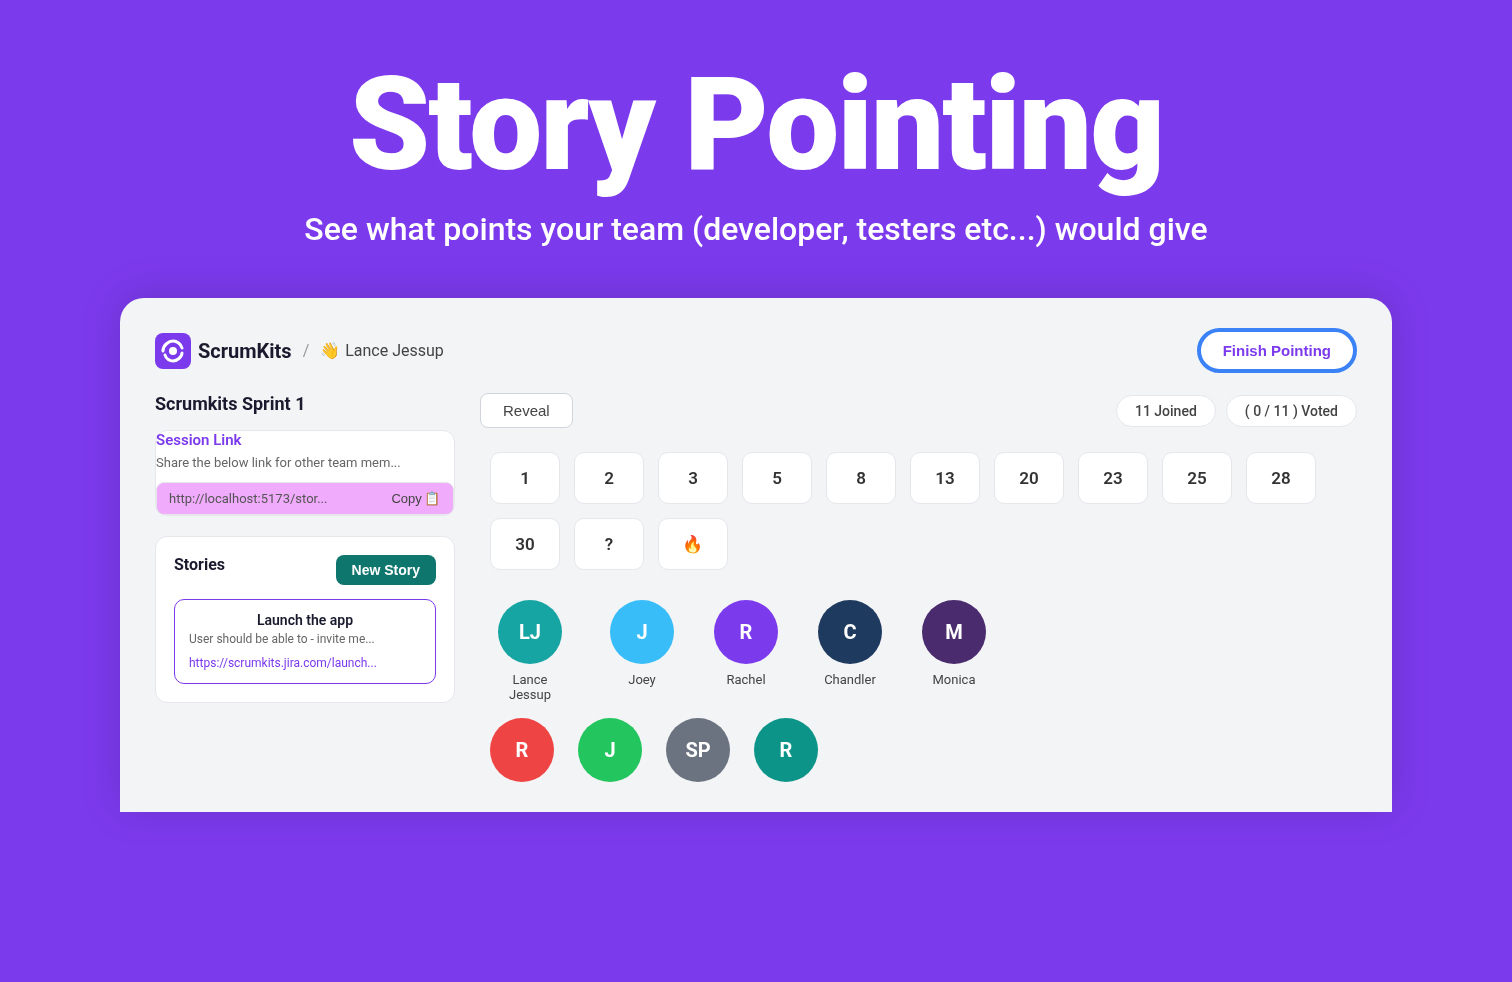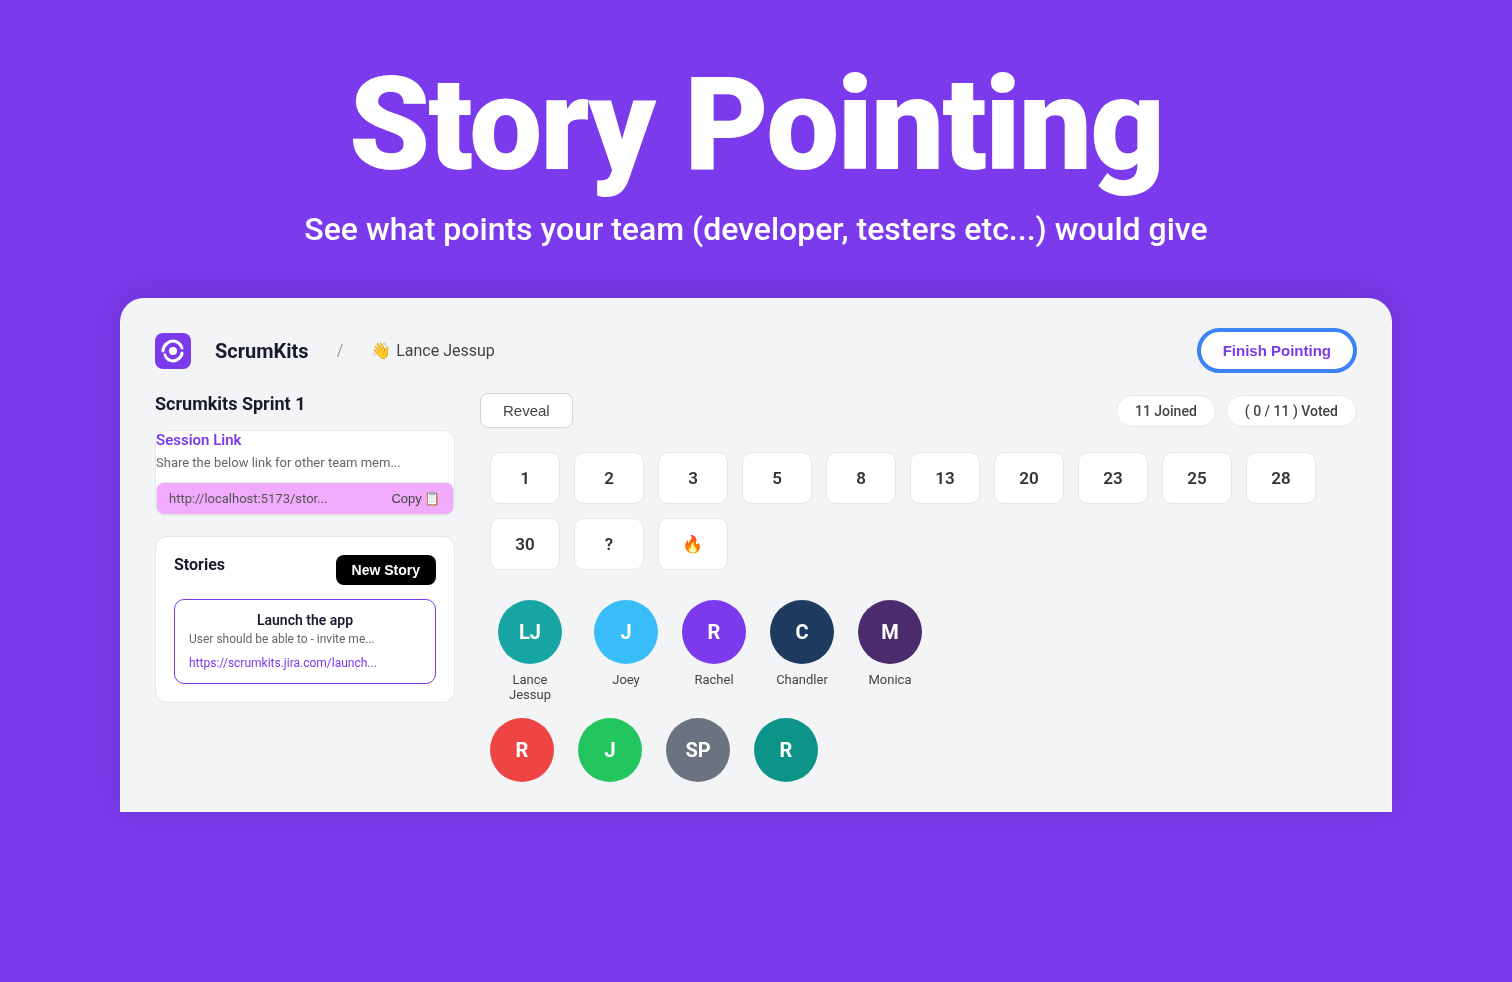--- a/index.html
+++ b/index.html
@@ -46,21 +46,21 @@
     .app-header {
       display: flex;
       align-items: center;
       justify-content: space-between;
       margin-bottom: 20px;
     }
 
     .brand {
       display: flex;
       align-items: center;
-      gap: 24px;
+      gap: 7px;
     }
 
     .brand-logo {
       width: 36px;
       height: 36px;
     }
 
     .brand-name {
       font-size: 20px;
       font-weight: 700;
@@ -171,21 +171,21 @@
       margin-bottom: 14px;
     }
 
     .stories-label {
       font-size: 16px;
       font-weight: 700;
       color: #1a1a2e;
     }
 
     .new-story-btn {
-      background: #000000;
+      background: #0f766e;
       color: white;
       border: none;
       border-radius: 8px;
       padding: 7px 16px;
       font-size: 14px;
       font-weight: 600;
       cursor: pointer;
     }
 
     .story-item {
@@ -272,21 +272,21 @@
       justify-content: center;
       font-size: 17px;
       font-weight: 600;
       color: #333;
       cursor: pointer;
     }
 
     
     .participants-row {
       display: flex;
-      gap: 24px;
+      gap: 40px;
       flex-wrap: wrap;
       padding: 0 10px;
     }
 
     .participant {
       display: flex;
       flex-direction: column;
       align-items: center;
       gap: 8px;
     }

